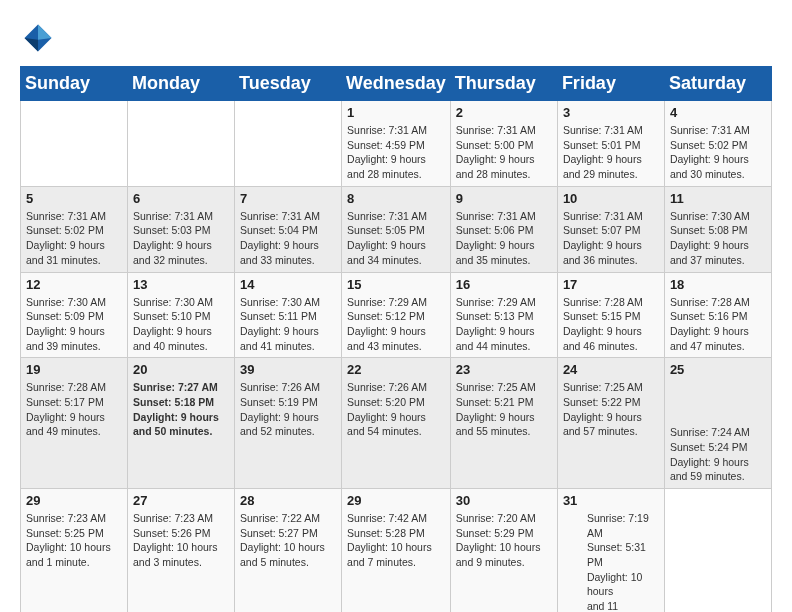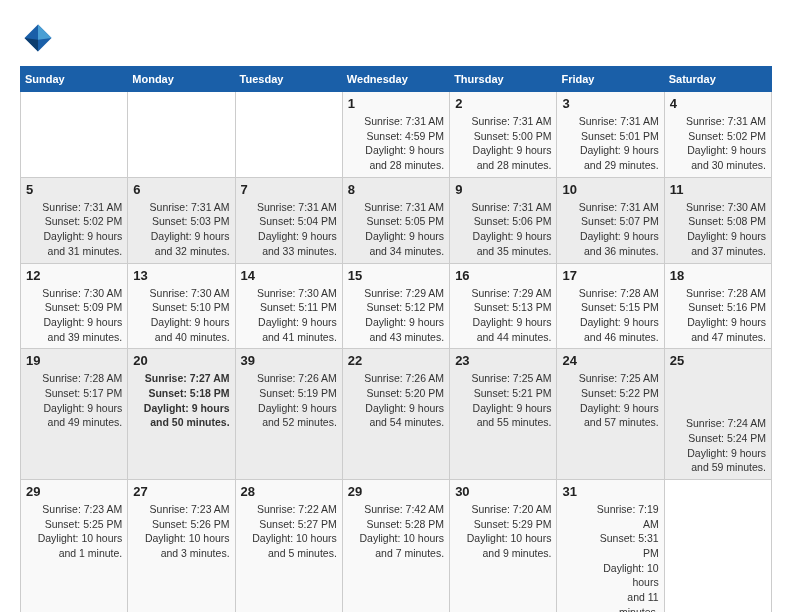--- a/index.html
+++ b/index.html
@@ -47,21 +47,21 @@
     .calendar {
       width: 100%;
       border-collapse: collapse;
       font-size: 11px;
     }
     .calendar thead th {
       background: #1a5fa8;
       color: #fff;
       padding: 6px 4px;
       text-align: left;
-      font-size: 11px;
+      font-size: 18px;
       font-weight: bold;
       border: 1px solid #1a5fa8;
     }
     .calendar tbody td {
       border: 1px solid #ccc;
       vertical-align: top;
       padding: 4px 5px;
       width: calc(100% / 7);
       min-height: 80px;
       background: #fff;
@@ -75,21 +75,20 @@
     .day-number {
       font-weight: bold;
       font-size: 13px;
       margin-bottom: 3px;
       color: #222;
     }
     .day-info {
       color: #333;
       font-size: 10.5px;
       line-height: 1.4;
-      text-align: right;
     }
     .empty-cell {
       background: #fff !important;
     }
   </style>
 </head>
 <body>
 
 <div class="header">
   <div class="logo">

